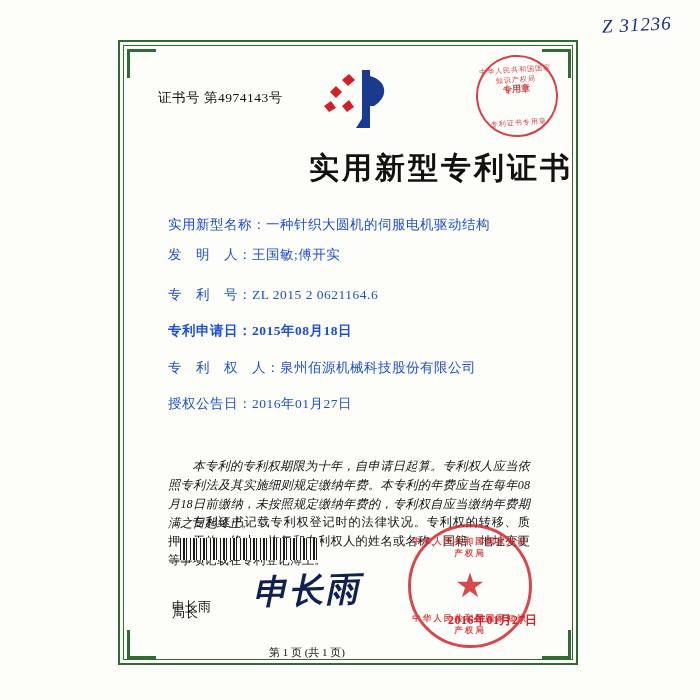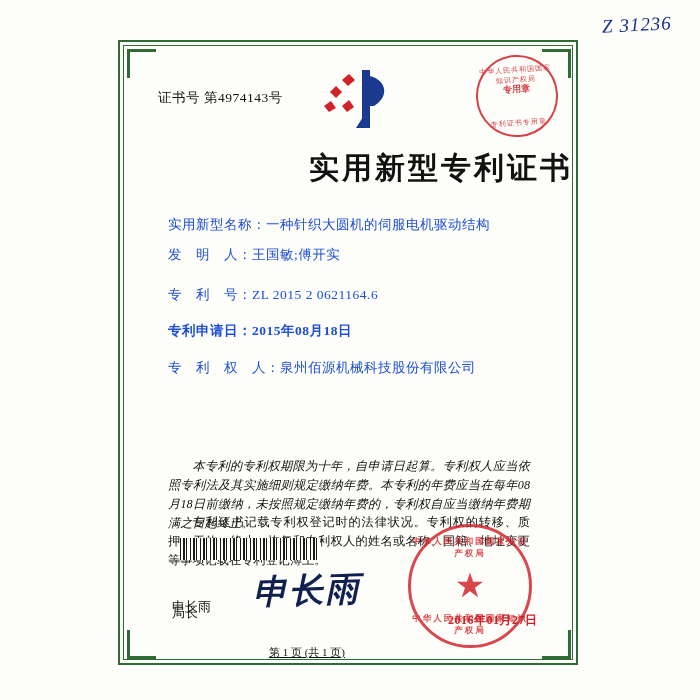--- a/index.html
+++ b/index.html
@@ -261,21 +261,20 @@
 
   
   .footer {
     position: absolute;
     left: 123px;
     top: 645px;
     width: 368px;
     text-align: center;
     font-size: 11px;
     color: #111;
-    text-decoration: underline;
   }
 </style>
 </head>
 <body>
 
 <div class="page">
 
   <div class="ref-number">Z 31236</div>
 
   <div class="border-outer"></div>
@@ -317,20 +316,23 @@
   </div>
   <div class="field f-patentno">
     <span class="label">专　利　号：</span><span class="value">ZL 2015 2 0621164.6</span>
   </div>
   <div class="field f-appdate">
     <span class="label">专利申请日：</span><span class="value">2015年08月18日</span>
   </div>
   <div class="field f-holder">
     <span class="label">专　利　权　人：</span><span class="value">泉州佰源机械科技股份有限公司</span>
   </div>
+  <div class="field f-grantdate">
+    <span class="label">授权公告日：</span><span class="value">2016年01月27日</span>
+  </div>
 
   <div class="body-text p2">
     <p>本专利的专利权期限为十年，自申请日起算。专利权人应当依照专利法及其实施细则规定缴纳年费。本专利的年费应当在每年08月18日前缴纳，未按照规定缴纳年费的，专利权自应当缴纳年费期满之日起终止。</p>
   </div>
   <div class="body-text p3">
     <p>专利证书记载专利权登记时的法律状况。专利权的转移、质押、无效、终止、恢复和专利权人的姓名或名称、国籍、地址变更等事项记载在专利登记簿上。</p>
   </div>
 
   <div class="barcode"></div>
 

